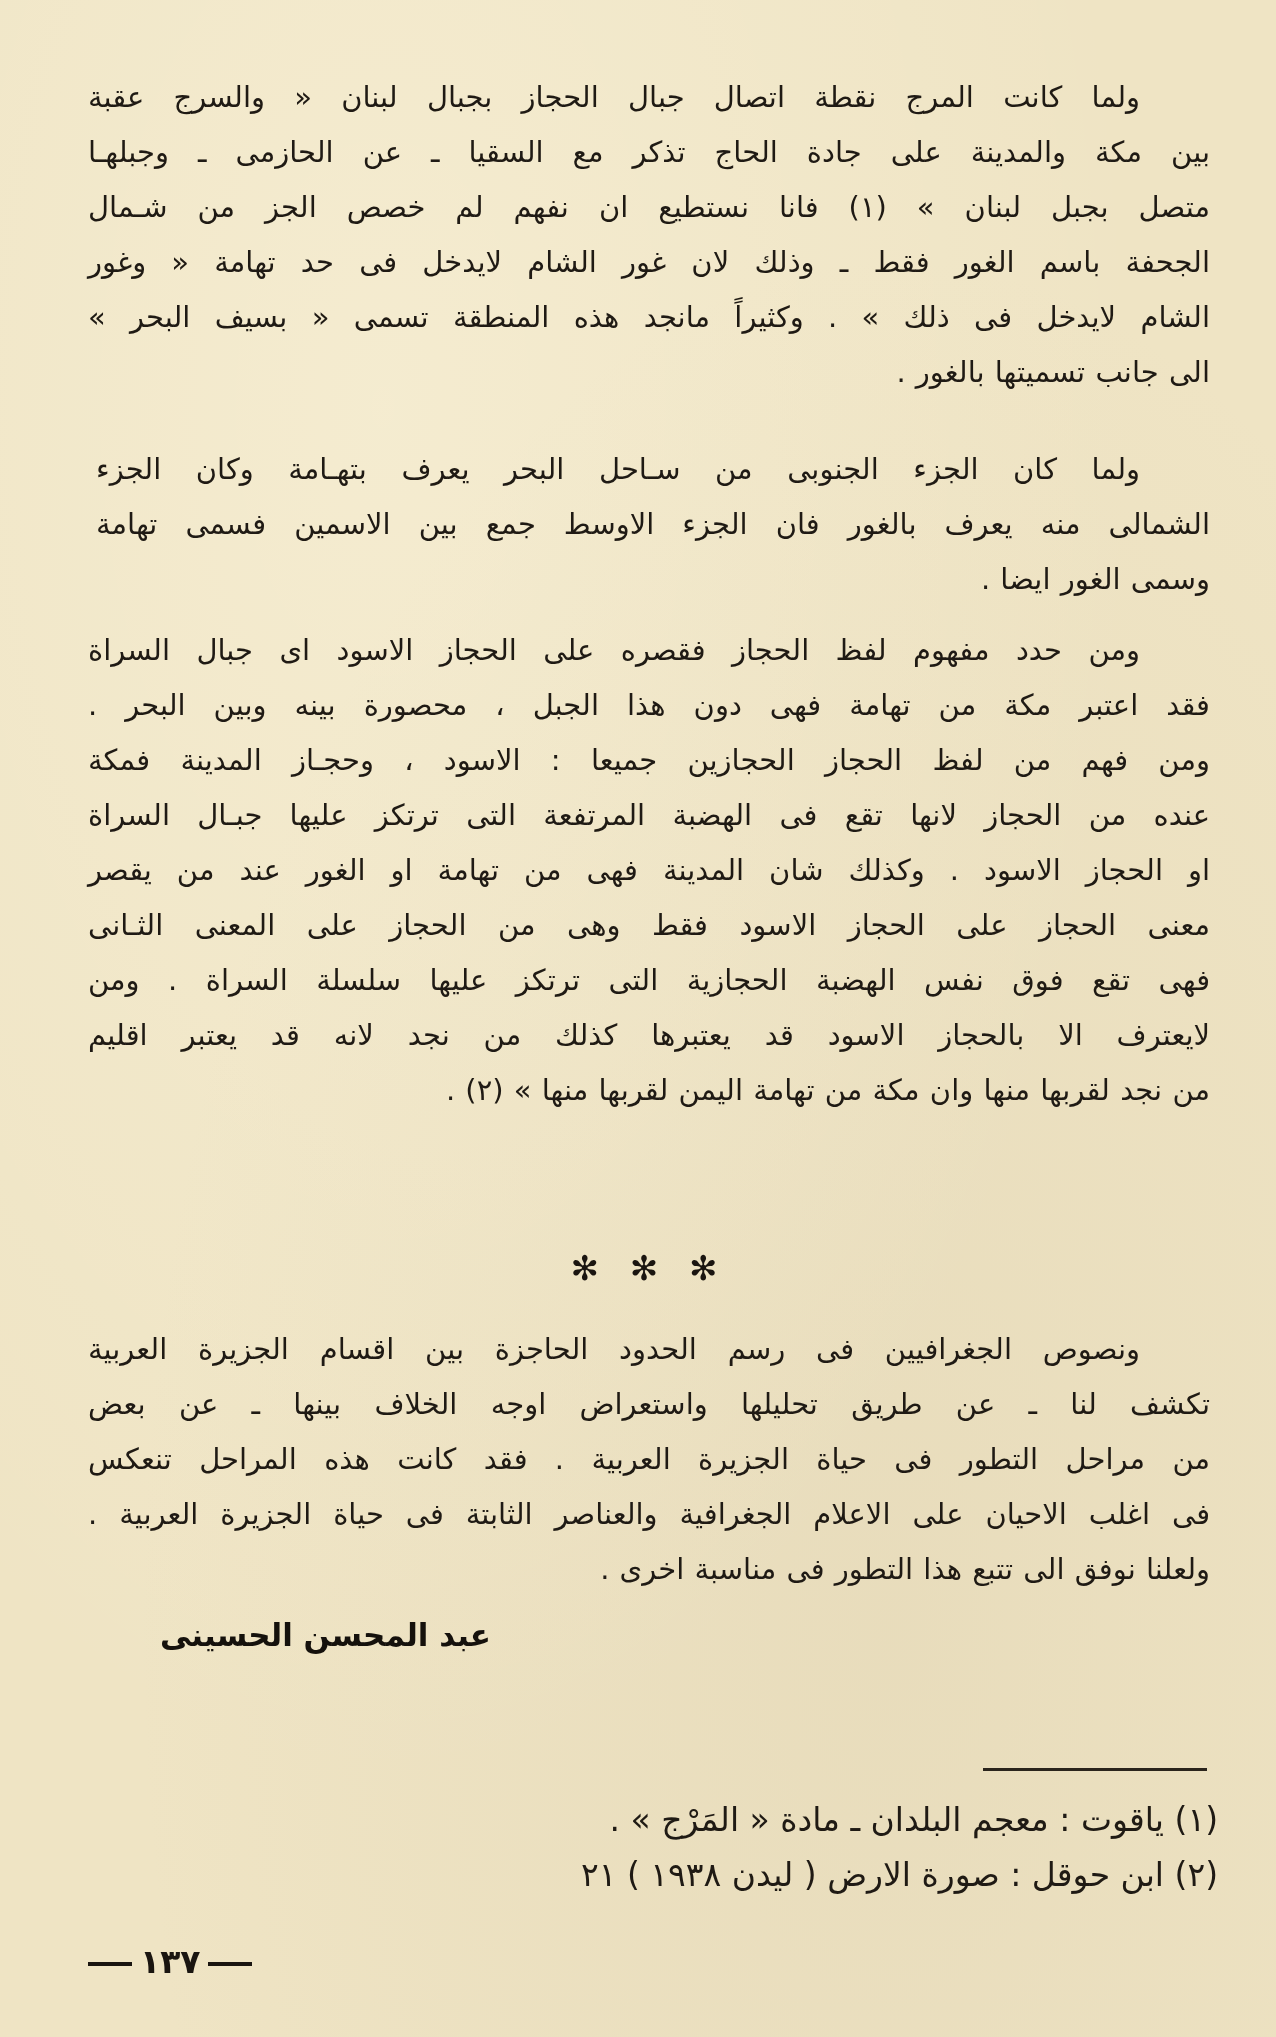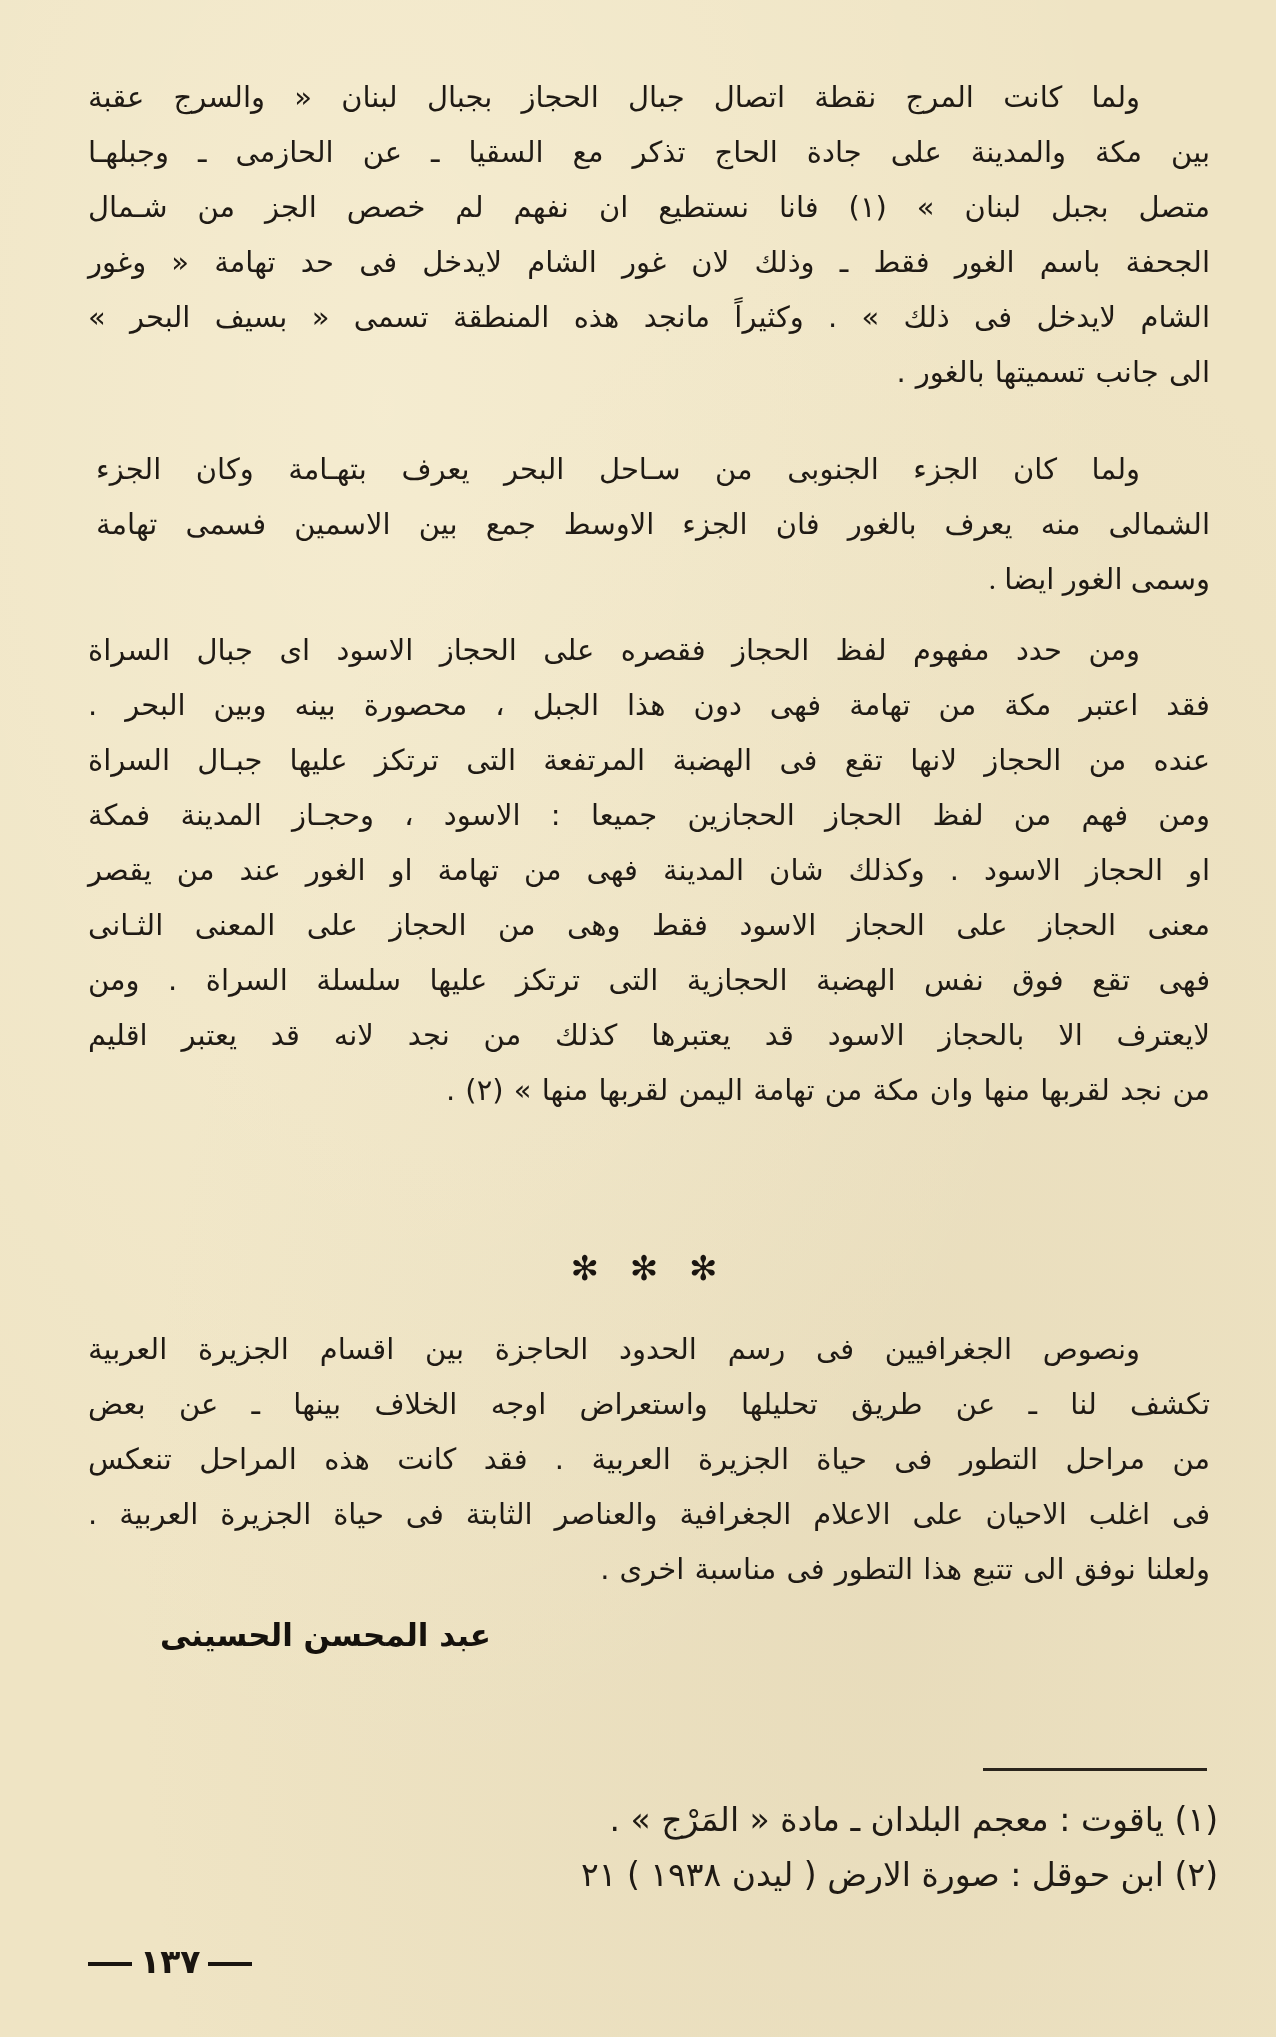--- a/index.html
+++ b/index.html
@@ -41,21 +41,21 @@
       text-indent: 0;
       white-space: nowrap;
     }
     .para .line.first {
       padding-right: 70px;
     }
     .para .line.last {
       text-align-last: right;
     }
     #p1 { position: absolute; top: 0; left: 0; right: 0; }
-    #p2 { position: absolute; top: 372px; left: 8px; right: 0; font-family: Liberation Serif, serif; }
+    #p2 { position: absolute; top: 372px; left: 8px; right: 0; }
     #p3 { position: absolute; top: 553px; left: 0; right: 0; }
     #p4 { position: absolute; top: 1252px; left: 0; right: 0; }
 
     .stars {
       position: absolute;
       top: 1186px;
       left: 0;
       right: 0;
       text-align: center;
       font-size: 34px;
@@ -130,22 +130,22 @@
 
   <div class="para" id="p2">
     <span class="line first">ولما كان الجزء الجنوبى من سـاحل البحر يعرف بتهـامة وكان الجزء</span>
     <span class="line">الشمالى منه يعرف بالغور فان الجزء الاوسط جمع بين الاسمين فسمى تهامة</span>
     <span class="line last">وسمى الغور ايضا .</span>
   </div>
 
   <div class="para" id="p3">
     <span class="line first">ومن حدد مفهوم لفظ الحجاز فقصره على الحجاز الاسود اى جبال السراة</span>
     <span class="line">فقد اعتبر مكة من تهامة فهى دون هذا الجبل ، محصورة بينه وبين البحر .</span>
+    <span class="line">ومن فهم من لفظ الحجاز الحجازين جميعا : الاسود ، وحجـاز المدينة فمكة</span>
     <span class="line">عنده من الحجاز لانها تقع فى الهضبة المرتفعة التى ترتكز عليها جبـال السراة</span>
-    <span class="line">ومن فهم من لفظ الحجاز الحجازين جميعا : الاسود ، وحجـاز المدينة فمكة</span>
     <span class="line">او الحجاز الاسود . وكذلك شان المدينة فهى من تهامة او الغور عند من يقصر</span>
     <span class="line">معنى الحجاز على الحجاز الاسود فقط وهى من الحجاز على المعنى الثـانى</span>
     <span class="line">فهى تقع فوق نفس الهضبة الحجازية التى ترتكز عليها سلسلة السراة . ومن</span>
     <span class="line">لايعترف الا بالحجاز الاسود قد يعتبرها كذلك من نجد لانه قد يعتبر اقليم</span>
     <span class="line last">من نجد لقربها منها وان مكة من تهامة اليمن لقربها منها » (٢) .</span>
   </div>
 
   <div class="stars">✻ ✻ ✻</div>
 
   <div class="para" id="p4">

